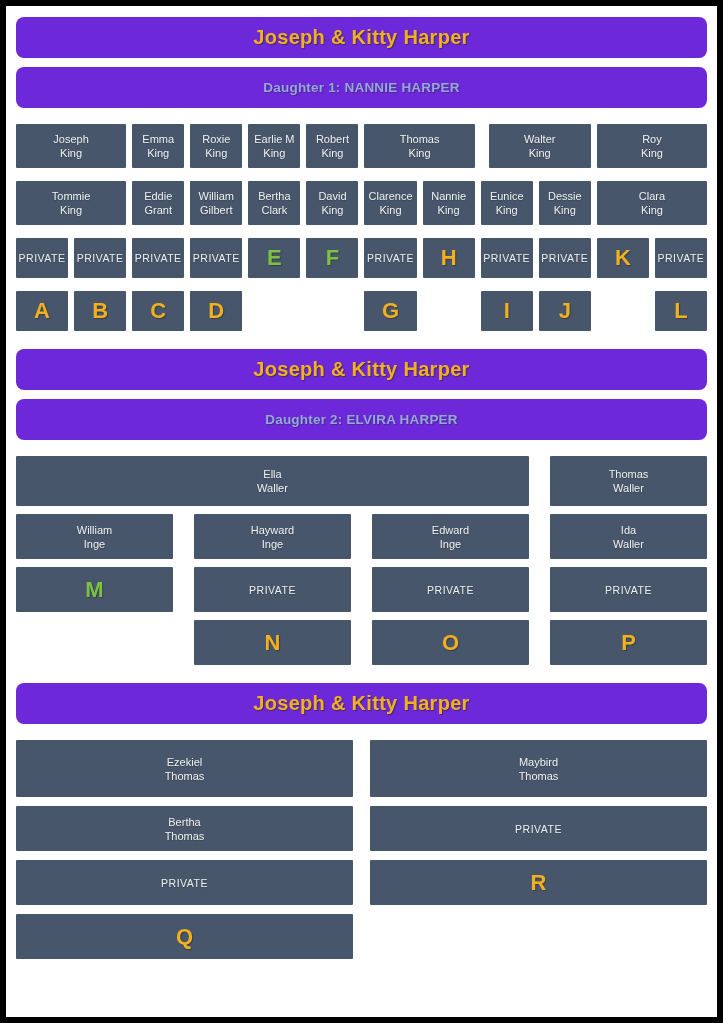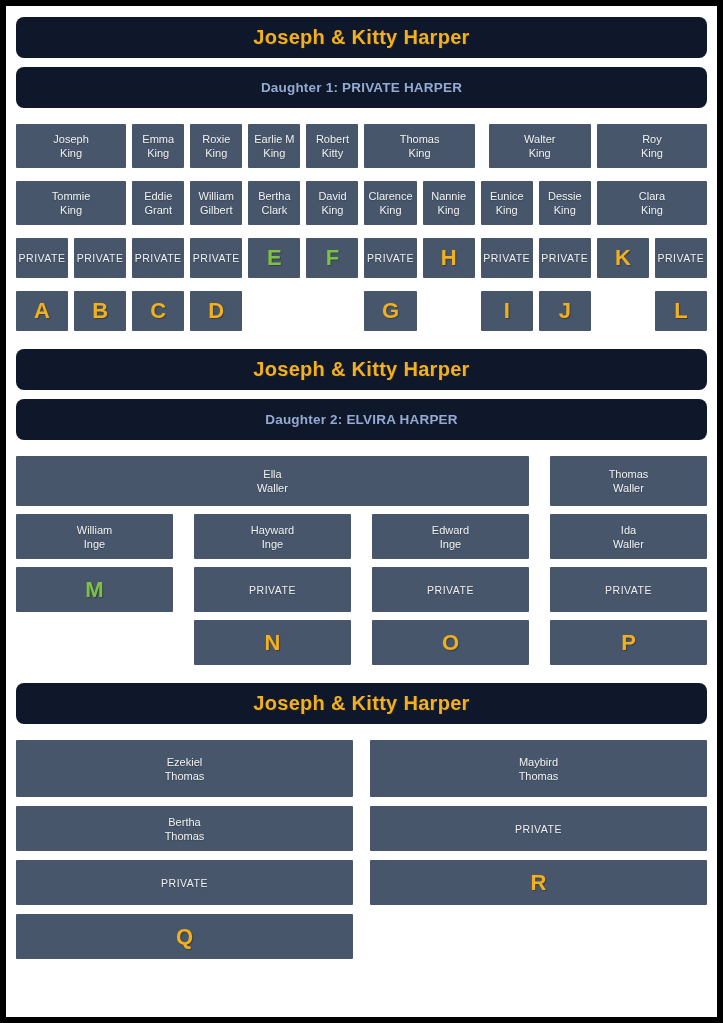--- a/index.html
+++ b/index.html
@@ -12,21 +12,21 @@
     border: 6px solid #000000;
     background: #ffffff;
     padding: 11px 10px 10px 10px;
     overflow: hidden;
   }
 
   .tree-section + .tree-section { margin-top: 18px; }
 
   .bar {
     height: 41px;
-    background: #0f172a;
+    background: #6d28d9;
     border-radius: 8px;
     display: flex;
     align-items: center;
     justify-content: center;
   }
   .header-bar span {
     color: #F2B01E;
     font-size: 20px;
     font-weight: bold;
     letter-spacing: 0.3px;
@@ -94,34 +94,34 @@
 </head>
 <body>
 
 <div class="page">
 
   <section class="tree-section s0">
     <div class="bar header-bar">
       <span>Joseph &amp; Kitty Harper</span>
     </div>
     <div class="bar sub-bar">
-      <span>Daughter 1: PRIVATE HARPER</span>
+      <span>Daughter 1: NANNIE HARPER</span>
     </div>
     <div class="grid-host">
         <div class="grid-row r-s0-0">
           <div class="cell box name" style="grid-column: span 2;">Joseph
 King</div>
           <div class="cell box name">Emma
 King</div>
           <div class="cell box name">Roxie
 King</div>
           <div class="cell box name">Earlie M
 King</div>
           <div class="cell box name">Robert
-Kitty</div>
+King</div>
           <div class="cell box name" style="grid-column: span 2;">Thomas
 King</div>
           <div class="cell box name" style="grid-column: span 2; margin-left: 8px;">Walter
 King</div>
           <div class="cell box name" style="grid-column: span 2;">Roy
 King</div>
         </div>
         <div class="grid-row r-s0-1">
           <div class="cell box name" style="grid-column: span 2;">Tommie
 King</div>

